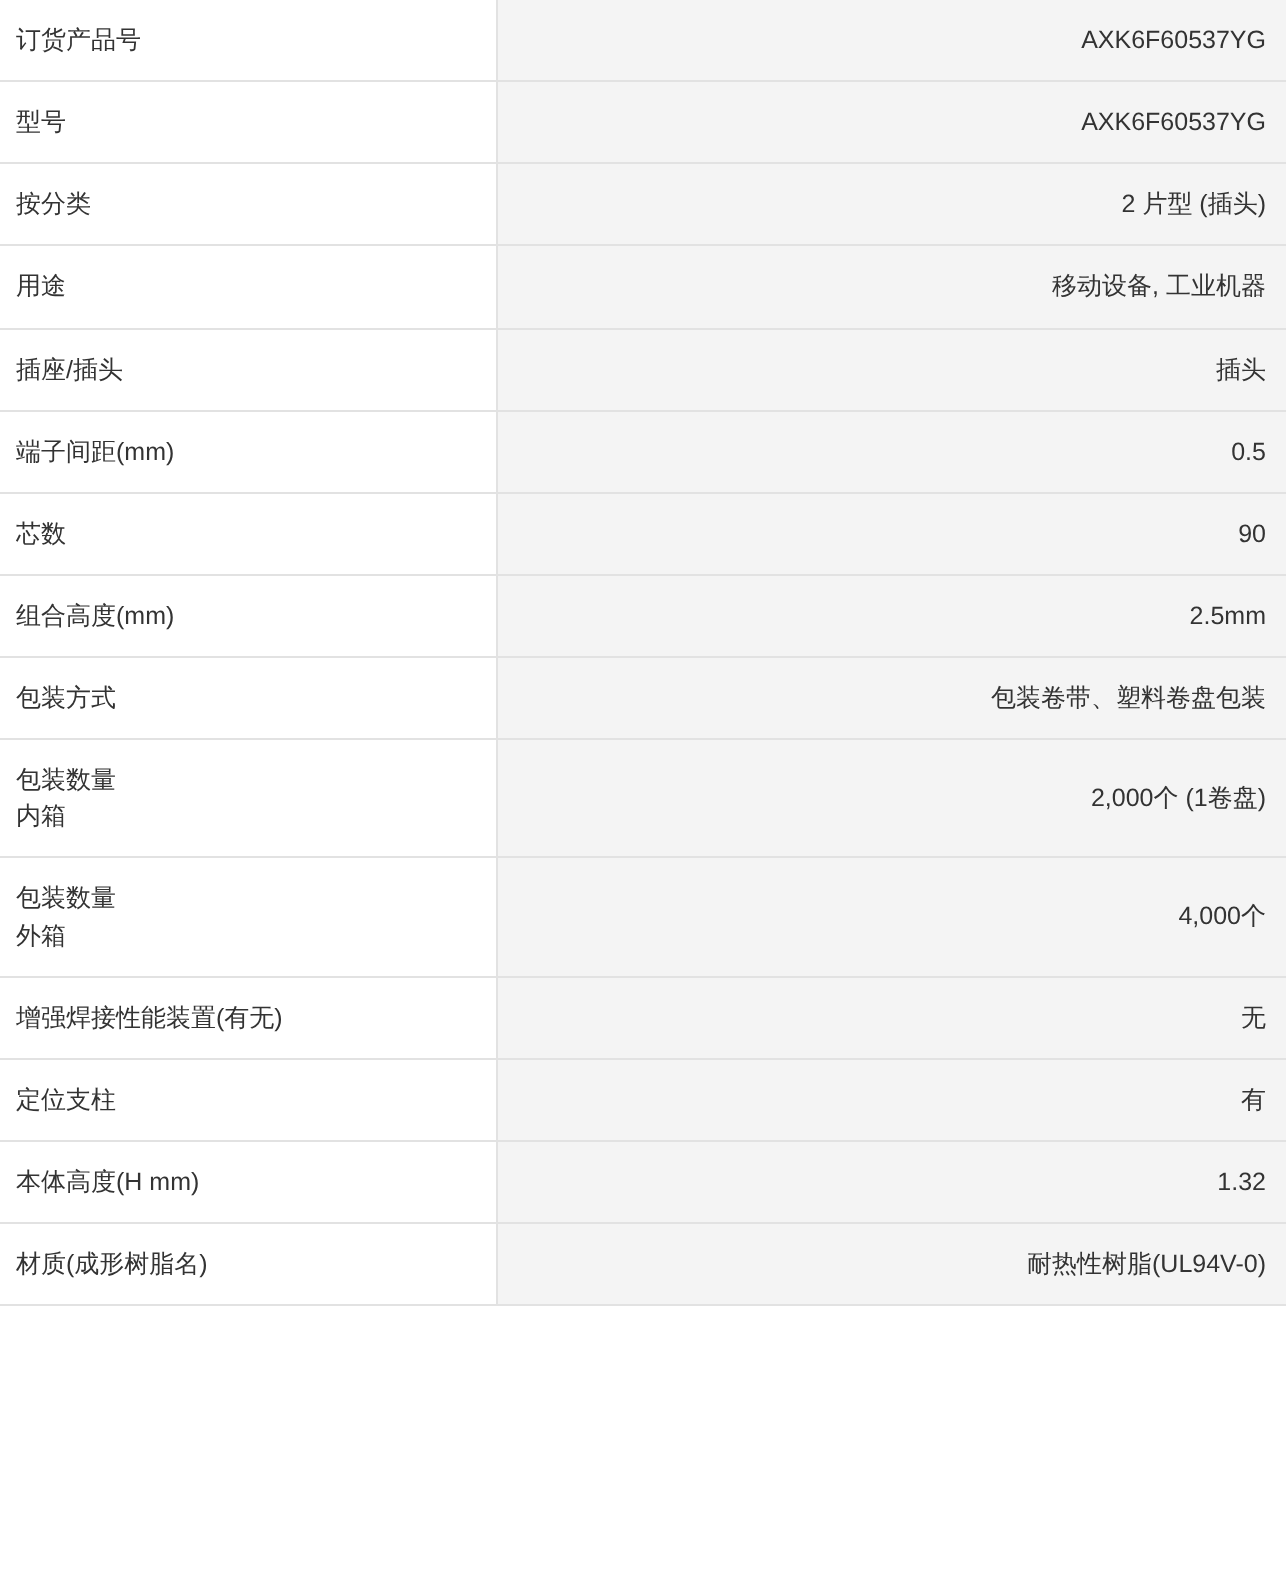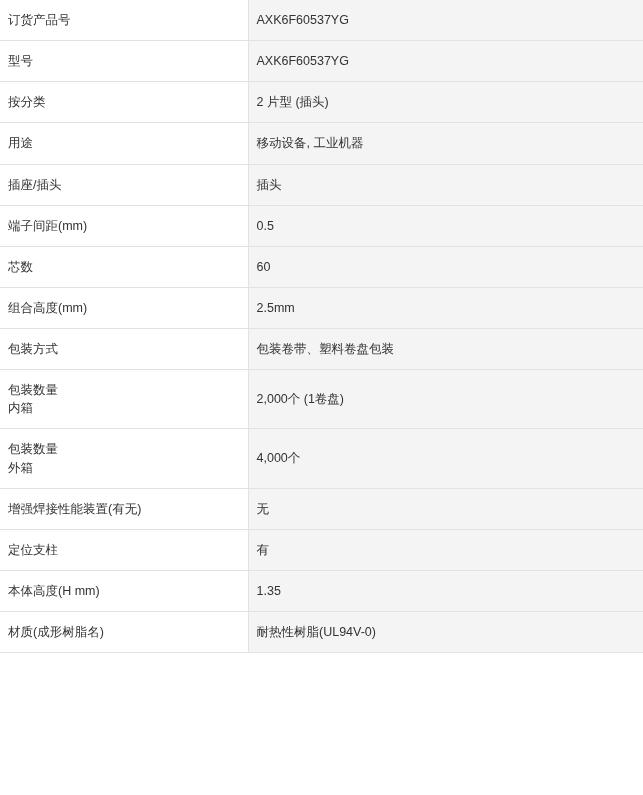--- a/index.html
+++ b/index.html
@@ -34,20 +34,21 @@
   }
   td.label-cell {
     background: #ffffff;
     color: #333333;
     border-right: 1px solid #e2e2e2;
   }
   td.value-cell {
     background: #f4f4f4;
     color: #333333;
     padding-left: 12px;
+    text-align: right;
   }
   td.label-cell .line2 {
     display: block;
   }
 </style>
 </head>
 <body>
 
 <table class="spec-table">
   <colgroup>
@@ -90,21 +91,21 @@
     <tr>
       <td class="label-cell">
         <span>端子间距(mm)</span>
       </td>
       <td class="value-cell">0.5</td>
     </tr>
     <tr>
       <td class="label-cell">
         <span>芯数</span>
       </td>
-      <td class="value-cell">60</td>
+      <td class="value-cell">90</td>
     </tr>
     <tr>
       <td class="label-cell">
         <span>组合高度(mm)</span>
       </td>
       <td class="value-cell">2.5mm</td>
     </tr>
     <tr>
       <td class="label-cell">
         <span>包装方式</span>
@@ -134,21 +135,21 @@
     <tr>
       <td class="label-cell">
         <span>定位支柱</span>
       </td>
       <td class="value-cell">有</td>
     </tr>
     <tr>
       <td class="label-cell">
         <span>本体高度(H mm)</span>
       </td>
-      <td class="value-cell">1.35</td>
+      <td class="value-cell">1.32</td>
     </tr>
     <tr>
       <td class="label-cell">
         <span>材质(成形树脂名)</span>
       </td>
       <td class="value-cell">耐热性树脂(UL94V-0)</td>
     </tr>
 
   </tbody>
 </table>

